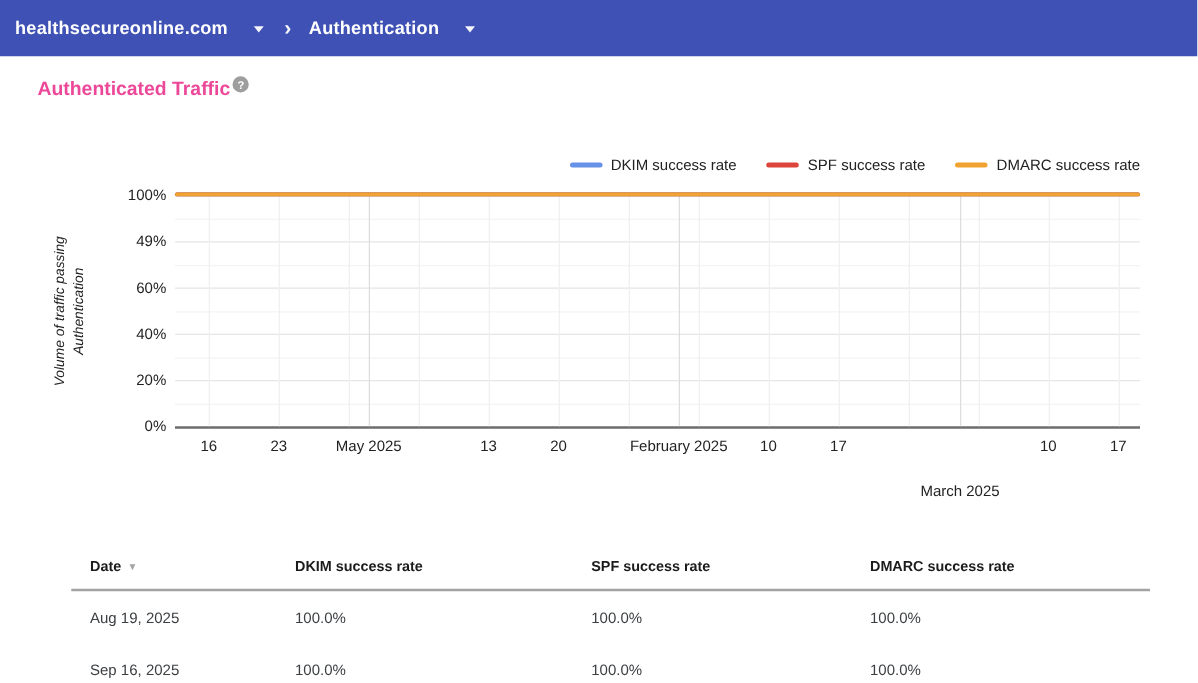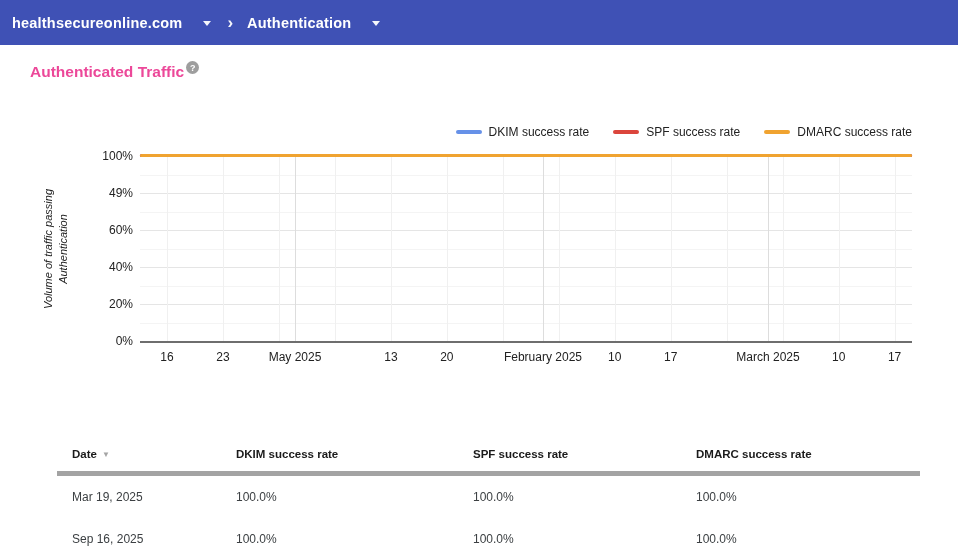--- a/index.html
+++ b/index.html
@@ -57,21 +57,21 @@
     position:absolute;transform:translateX(-50%);top:calc(100% + 9px);
     font-size:12px;color:#222;white-space:nowrap;
   }
   .y-axis-title{
     position:absolute;left:-28px;top:113px;width:170px;height:32px;
     transform:rotate(-90deg);text-align:center;
     font-size:11px;font-style:italic;color:#222;line-height:15px;
   }
   
   .data-table{position:absolute;left:57px;top:440px;width:863px;}
-  .t-header{position:relative;height:31px;border-bottom:5px solid #a3a3a3;}
+  .t-header{position:relative;height:31px;border-bottom:2px solid #a3a3a3;}
   .t-row{position:relative;height:42px;}
   .t-cell{position:absolute;white-space:nowrap;}
   .t-header .t-cell{top:8px;font-size:11.5px;font-weight:700;color:#1b1b1b;}
   .t-row .t-cell{top:14px;font-size:12px;color:#3c4043;}
   .t-cell.c0{left:15px;} .t-cell.c1{left:179px;} .t-cell.c2{left:416px;} .t-cell.c3{left:639px;}
   .sort-icon{font-size:8px;color:#a5a5a5;margin-left:5px;vertical-align:1px;}
 </style>
 </head>
 <body>
 
@@ -148,36 +148,36 @@
       <div class="series-line" style="background: rgb(219, 69, 60); bottom: calc(100% - 1px);"></div>
       <div class="series-line" style="background: rgb(240, 163, 48); bottom: calc(100% - 1px);"></div>
       <div class="xlab" style="left: 3.5%;">16</div>
       <div class="xlab" style="left: 10.75%;">23</div>
       <div class="xlab" style="left: 20.08%;">May 2025</div>
       <div class="xlab" style="left: 32.5%;">13</div>
       <div class="xlab" style="left: 39.75%;">20</div>
       <div class="xlab" style="left: 52.2%;">February 2025</div>
       <div class="xlab" style="left: 61.5%;">10</div>
       <div class="xlab" style="left: 68.75%;">17</div>
-      <div class="xlab" style="left: 81.35%;">March 2025</div>
+      <div class="xlab" style="left: 81.35%; margin-top: 36px;">March 2025</div>
       <div class="xlab" style="left: 90.5%;">10</div>
       <div class="xlab" style="left: 97.75%;">17</div>
     </div>
 </div>
 
 <div class="data-table">
   <div class="t-header">
       <div class="t-cell c0">Date<span class="sort-icon">▼</span></div>
       <div class="t-cell c1">DKIM success rate</div>
       <div class="t-cell c2">SPF success rate</div>
       <div class="t-cell c3">DMARC success rate</div>
     </div>
   <div>
       <div class="t-row">
-        <div class="t-cell c0">Mar 19, 2025</div>
+        <div class="t-cell c0">Aug 19, 2025</div>
         <div class="t-cell c1">100.0%</div>
         <div class="t-cell c2">100.0%</div>
         <div class="t-cell c3">100.0%</div>
       </div>
       <div class="t-row">
         <div class="t-cell c0">Sep 16, 2025</div>
         <div class="t-cell c1">100.0%</div>
         <div class="t-cell c2">100.0%</div>
         <div class="t-cell c3">100.0%</div>
       </div>

